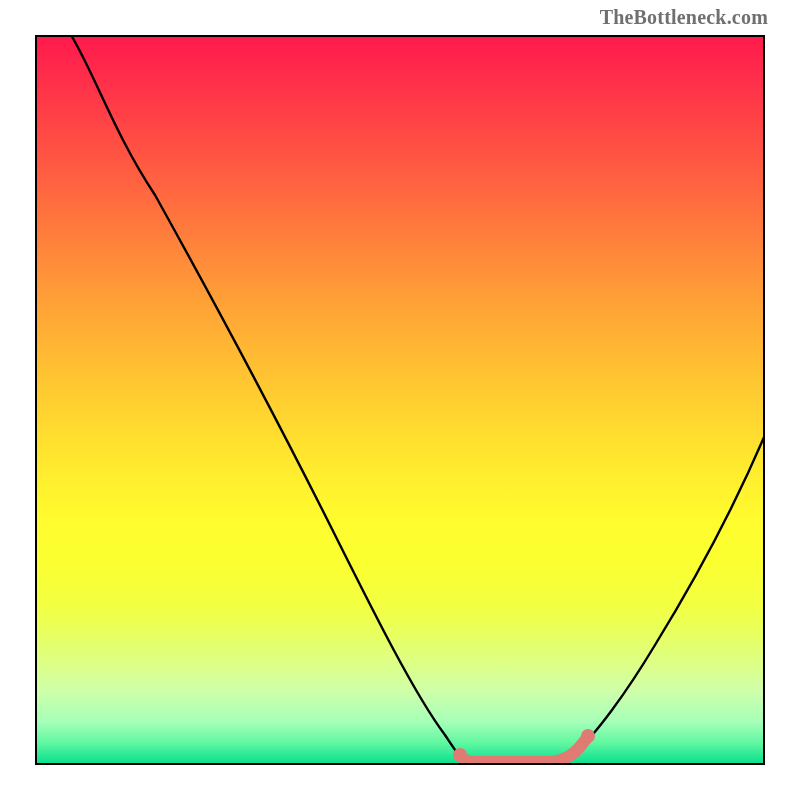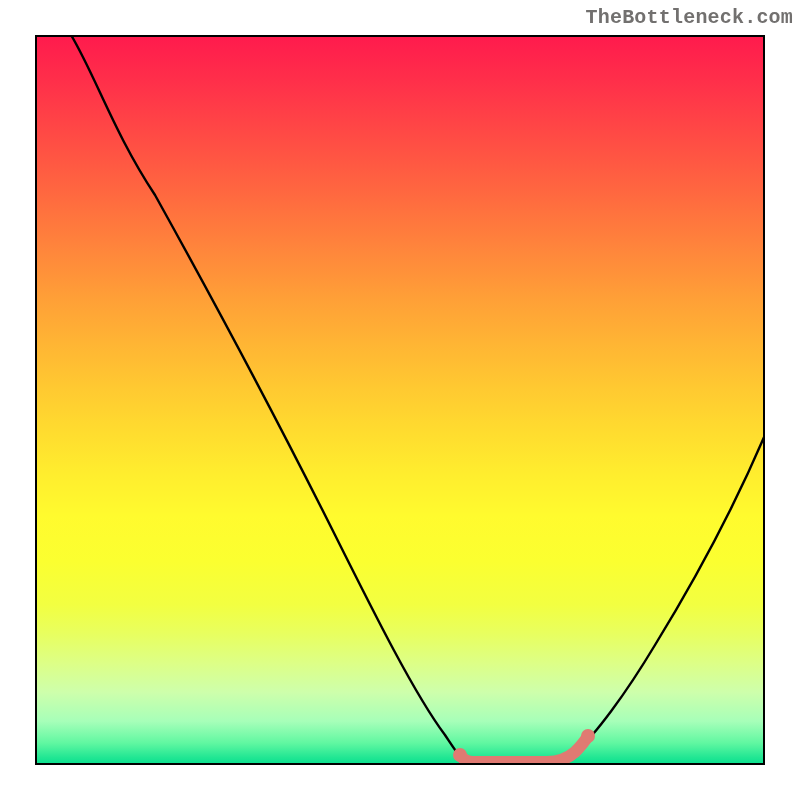--- a/index.html
+++ b/index.html
@@ -45,22 +45,22 @@
     left: 35px;
     top: 35px;
     width: 730px;
     height: 730px;
     border: 2px solid #000;
     pointer-events: none;
   }
   .watermark {
     position: absolute;
     top: 6px;
-    right: 7px;
-    font-family: Liberation Mono, monospace;
+    right: 32px;
+    font-family: Liberation Serif, serif;
     font-size: 20px;
     font-weight: 600;
     color: #72706f;
     letter-spacing: 0.2px;
   }
   svg.curve {
     position: absolute;
     left: 35px;
     top: 35px;
     width: 730px;

